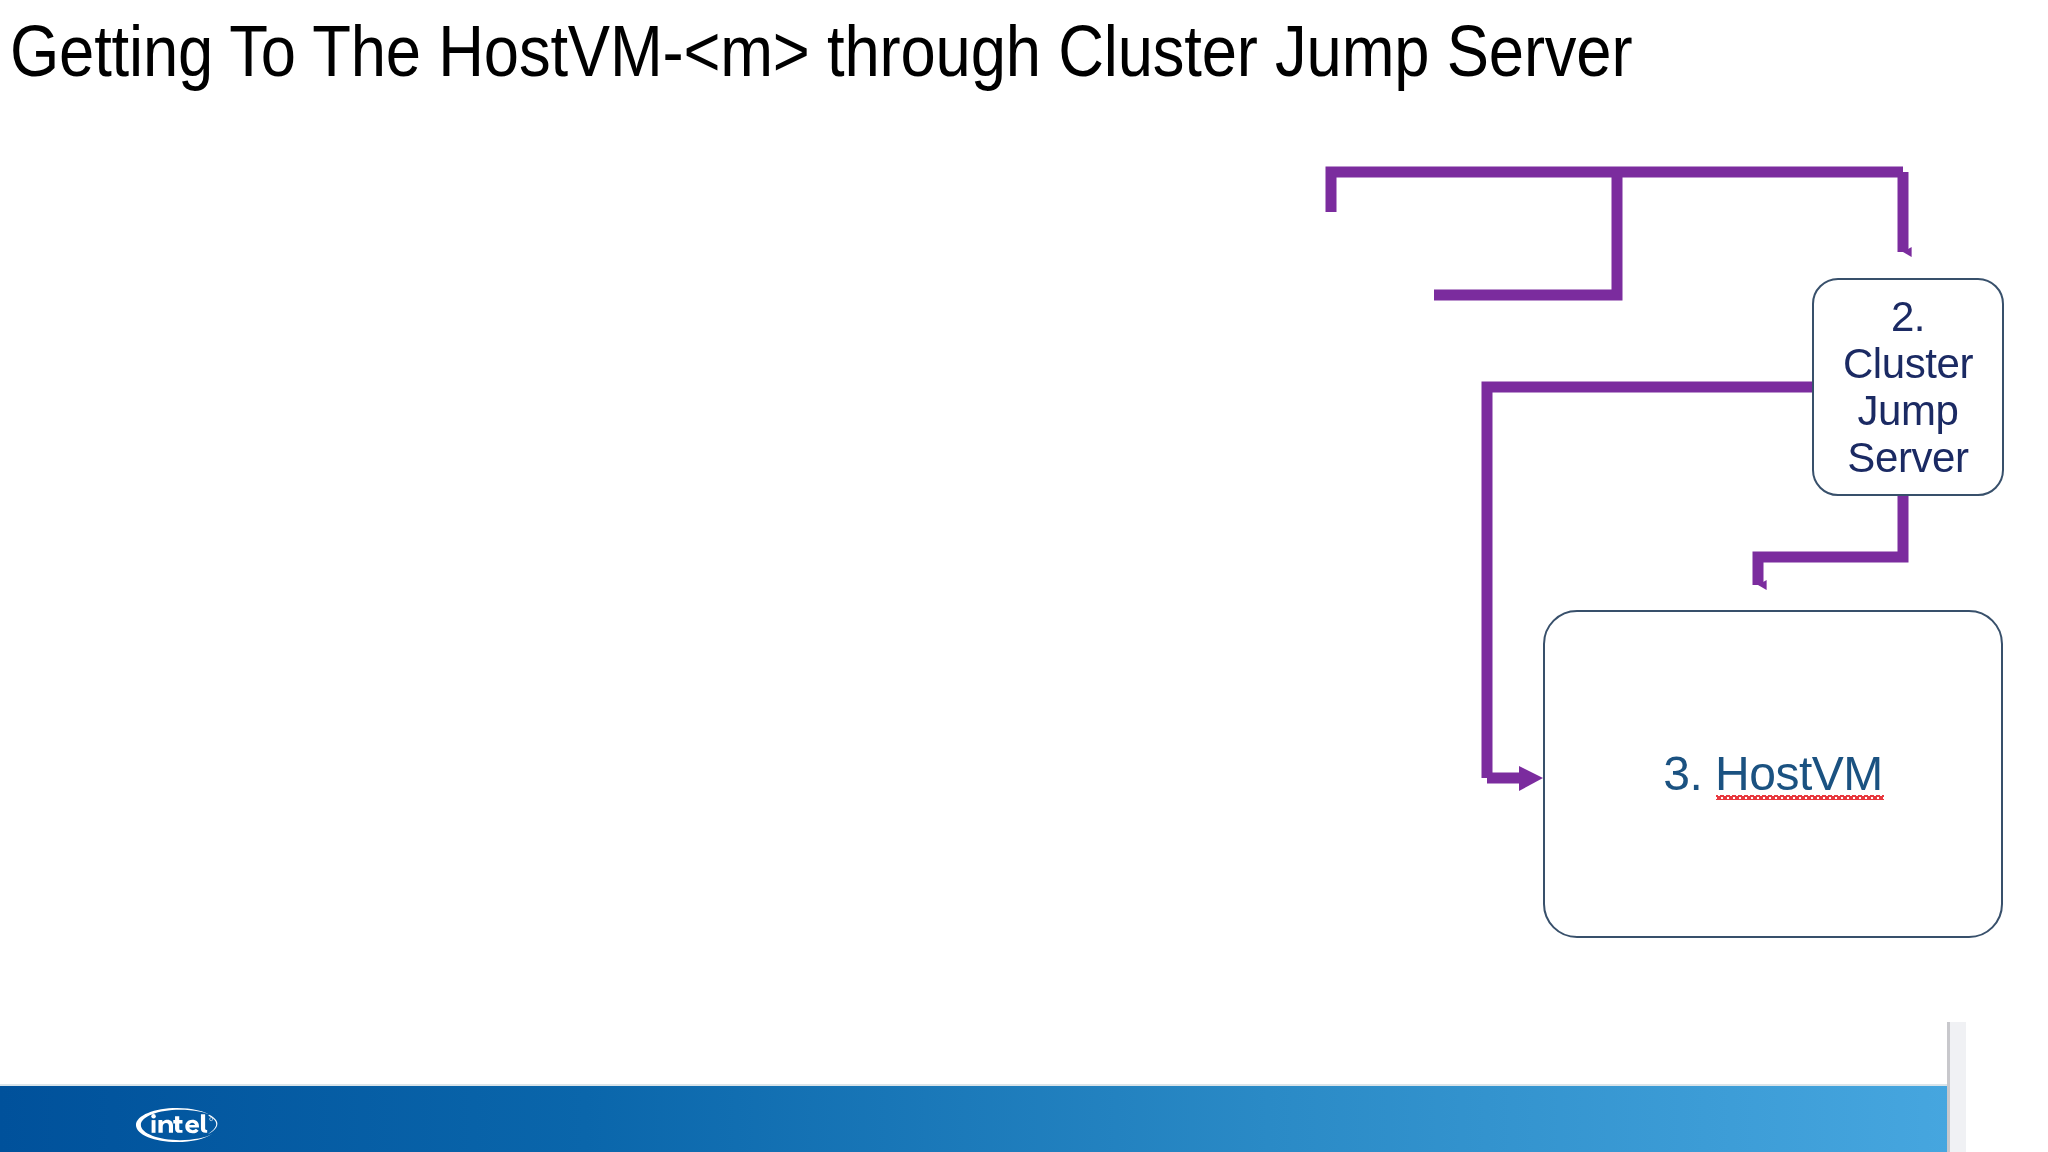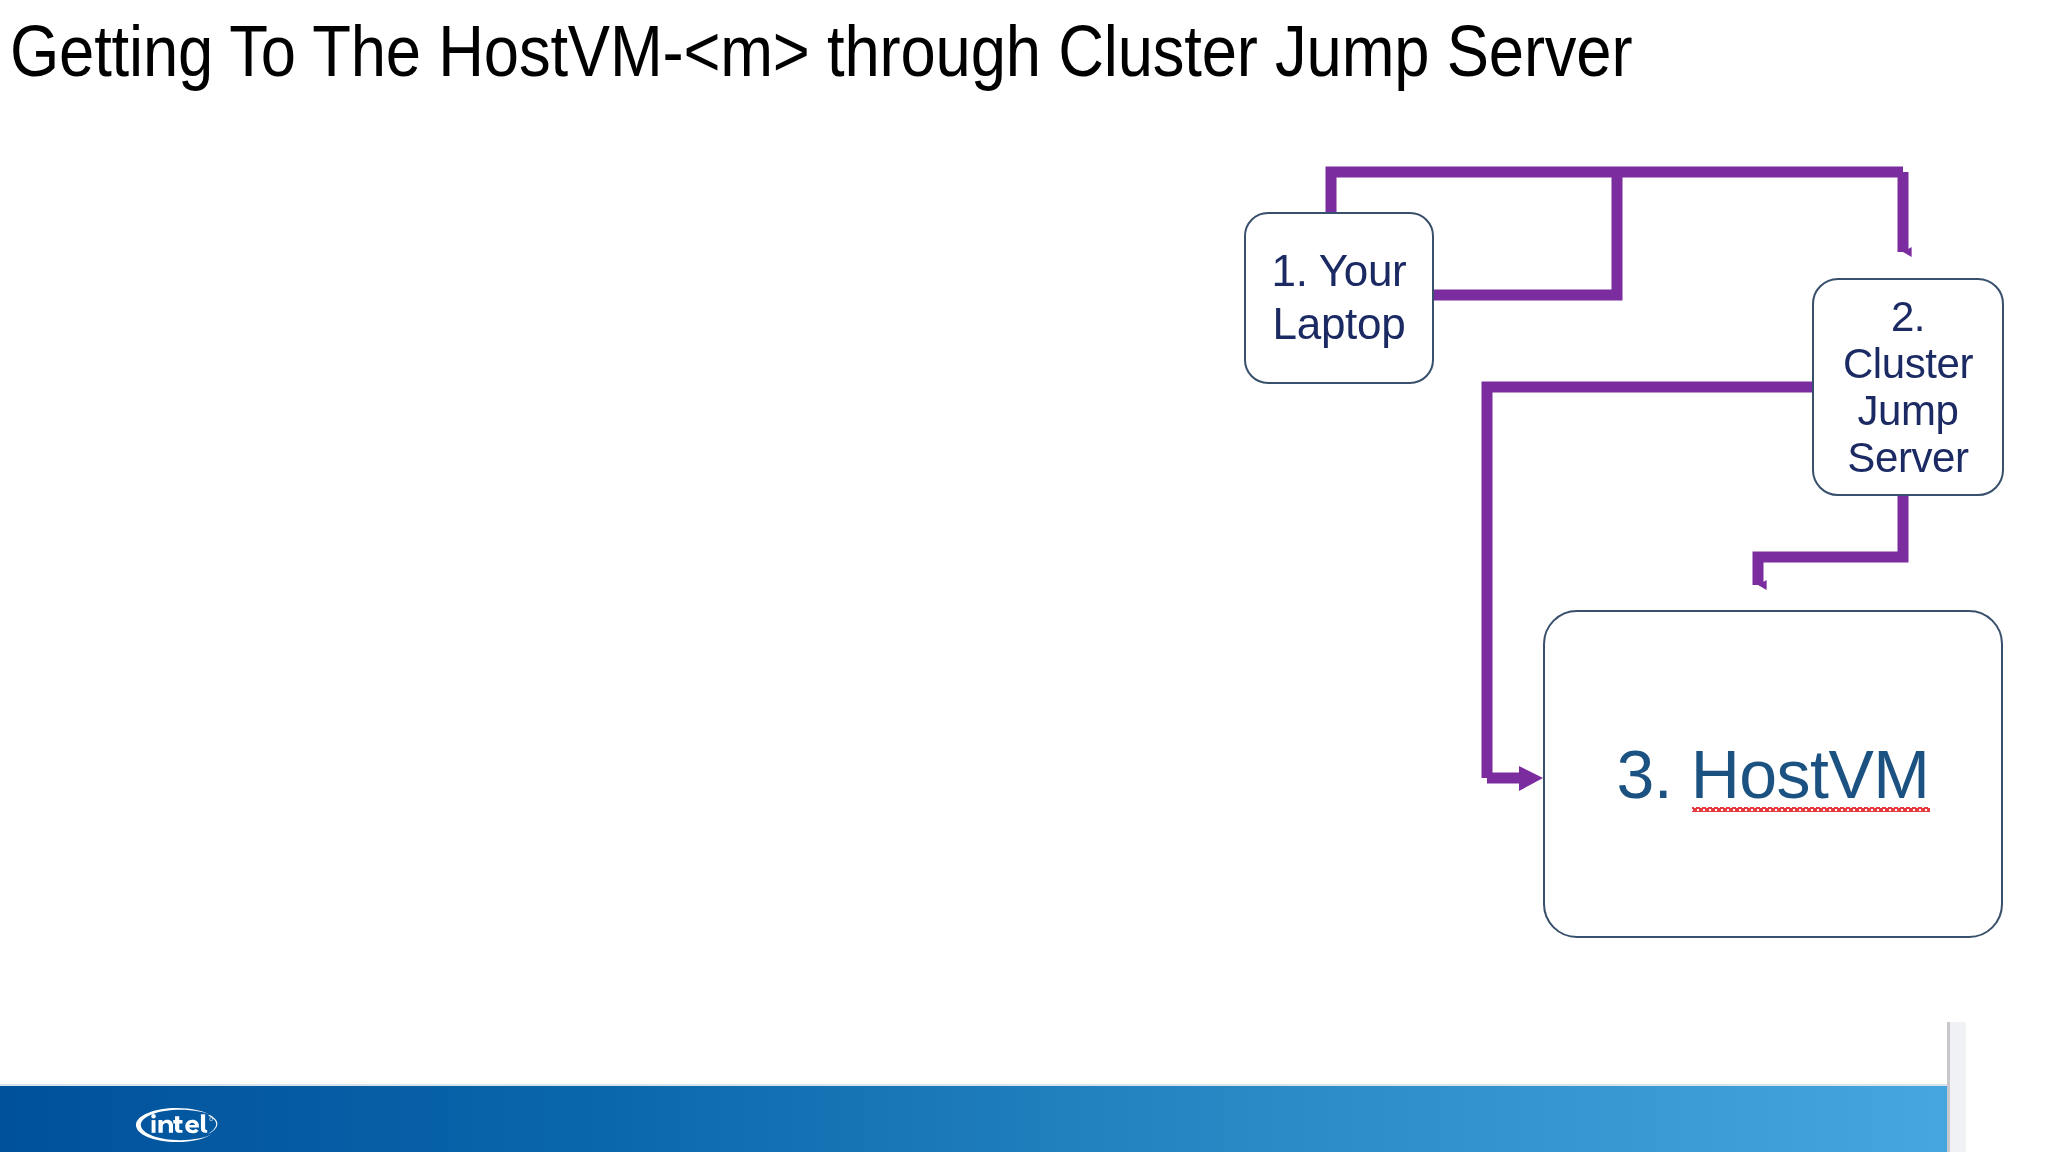--- a/index.html
+++ b/index.html
@@ -109,21 +109,21 @@
   #node-hostvm {
     left: 1543px;
     top: 610px;
     width: 460px;
     height: 328px;
     border-radius: 34px;
     border-width: 2px;
   }
   #node-hostvm .node-label {
     font-family: "Liberation Sans", sans-serif;
-    font-size: 68px;
+    font-size: 48px;
     line-height: 1.1;
     color: #1b5281;
     letter-spacing: -0.5px;
   }
   
   .misspelled {
     position: relative;
     padding-bottom: 2px;
   }
   .misspelled::after {
@@ -218,24 +218,20 @@
         <path d="M 1812 387 L 1487 387 L 1487 778" stroke="#7b2c9e" stroke-width="11" fill="none" stroke-linecap="butt" stroke-linejoin="miter"></path>
         <path d="M 1487 778 L 1524 778" stroke="#7b2c9e" stroke-width="11" fill="none" stroke-linecap="butt"></path>
         <polygon points="1519,766 1543,778 1519,791" fill="#7b2c9e"></polygon>
       </g>
 
       <g>
         <path d="M 1903 496 L 1903 557 L 1758 557 L 1758 585" stroke="#7b2c9e" stroke-width="11" fill="none" stroke-linecap="butt" stroke-linejoin="miter" marker-end="url(#arrow-down)"></path>
       </g>
     </svg>
 
-    <div id="node-laptop" class="node">
-      <span class="node-label">1. Your
-Laptop</span>
-    </div>
 
     <div id="node-jump" class="node">
       <span class="node-label">2.
 Cluster
 Jump
 Server</span>
     </div>
 
     <div id="node-hostvm" class="node">
       <span class="node-label"><span>3. </span><span class="misspelled">HostVM</span></span>

